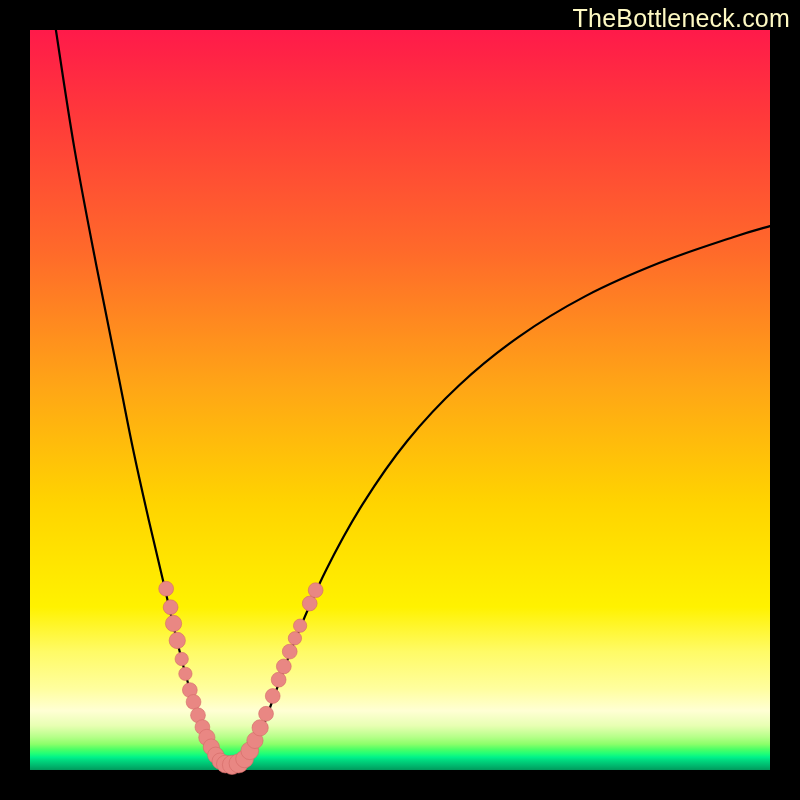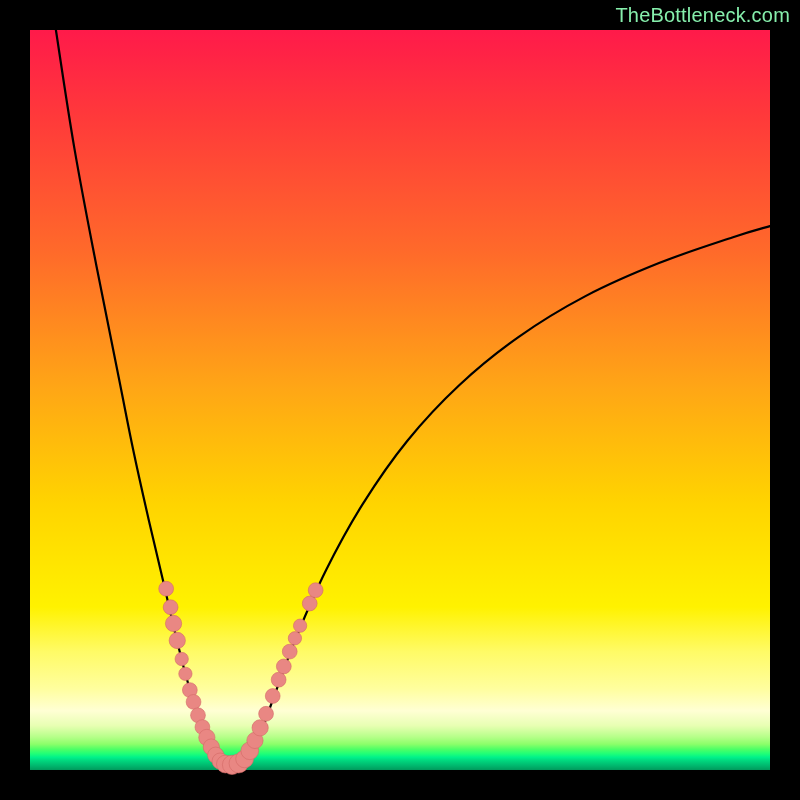--- a/index.html
+++ b/index.html
@@ -43,22 +43,22 @@
       #00f08a 98.3%,
       #00d47c 98.8%,
       #00b86e 99.4%,
       #009a5c 100%
     );
   }
   .watermark {
     position: absolute;
     top: 4px;
     right: 10px;
-    color: #86efac;
-    font-size: 20px;
+    color: #fef9c3;
+    font-size: 25px;
     font-weight: 400;
     letter-spacing: 0.2px;
     user-select: none;
   }
   svg.overlay {
     position: absolute;
     left: 0;
     top: 0;
     width: 740px;
     height: 740px;

